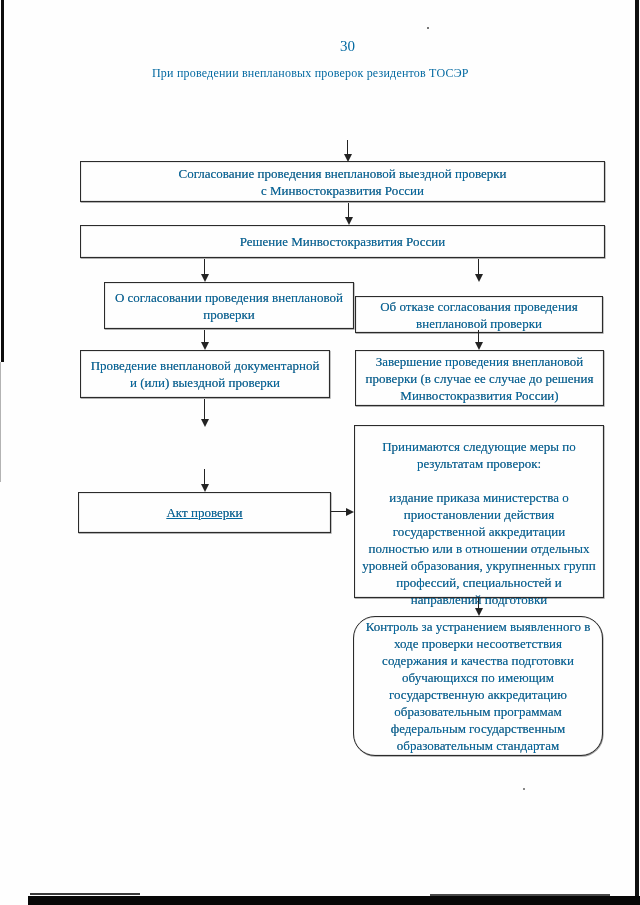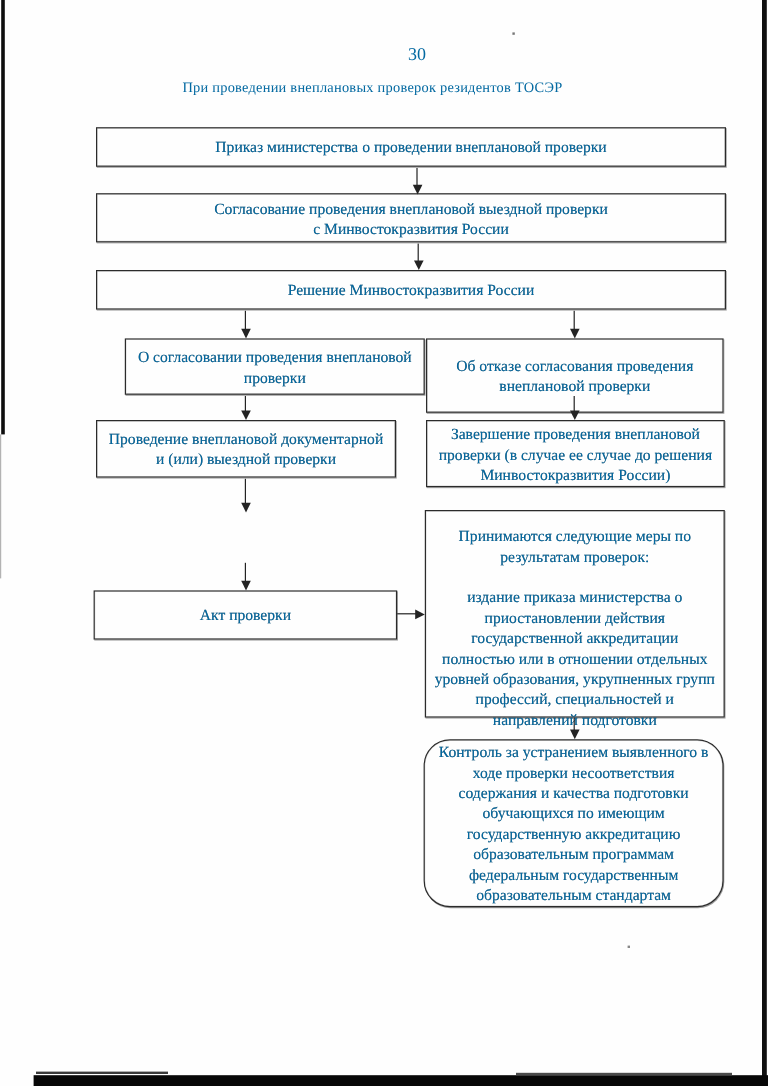--- a/index.html
+++ b/index.html
@@ -33,23 +33,23 @@
     text-shadow:0 0 0.5px rgba(20,20,20,0.55);
   }
   
   .n-order      {left:80px; top:106px; width:525px; height:33px;}
   .n-approval   {left:80px; top:161px; width:525px; height:41px;}
   .n-decision   {left:80px; top:225px; width:525px; height:33px;}
   
   .n-approved   {left:80px; top:282px; width:250px; height:47px;margin-left:24px;}
   .n-conduct    {left:80px; top:350px; width:250px; height:48px;}
   .n-results    {left:80px; top:427px; width:248px; height:41px;}
-  .n-act        {left:78px; top:492px; width:253px; height:41px;}
+  .n-act        {left:78px; top:492px; width:253px; height:41px;text-decoration:underline;}
   
-  .n-refused    {left:355px; top:282px; width:248px; height:62px;}
+  .n-refused    {left:355px; top:296px; width:248px; height:37px;}
   .n-completion {left:355px; top:350px; width:249px; height:56px;}
   .n-measures   {left:354px; top:425px; width:250px; height:173px; align-items:flex-start; padding-top:12px;}
   .n-control    {left:353px; top:616px; width:250px; height:140px;border-radius:22px;}
 
   
   .arr-v{position:absolute;width:1.4px;background:#232323;}
   .arr-v::after{
     content:"";position:absolute;left:50%;bottom:-7px;transform:translateX(-50%);
     border:4.5px solid transparent;border-bottom:none;border-top:8px solid #232323;
   }
@@ -80,21 +80,20 @@
   .speck2{position:absolute;left:523px;top:788px;width:2px;height:2px;background:#888;}
 </style>
 </head>
 <body>
 
 <div class="page">
 
   <div class="page-number">30</div>
   <div class="doc-title">При проведении внеплановых проверок резидентов ТОСЭР</div>
 
-  <div class="node n-order">Приказ министерства о проведении внеплановой проверки</div>
   <div class="node n-approval">Согласование проведения внеплановой выездной проверки
 с Минвостокразвития России</div>
   <div class="node n-decision">Решение Минвостокразвития России</div>
   <div class="node n-approved">О согласовании проведения внеплановой
 проверки</div>
   <div class="node n-refused">Об отказе согласования проведения
 внеплановой проверки</div>
   <div class="node n-conduct">Проведение внеплановой документарной
 и (или) выездной проверки</div>
   <div class="node n-completion">Завершение проведения внеплановой

